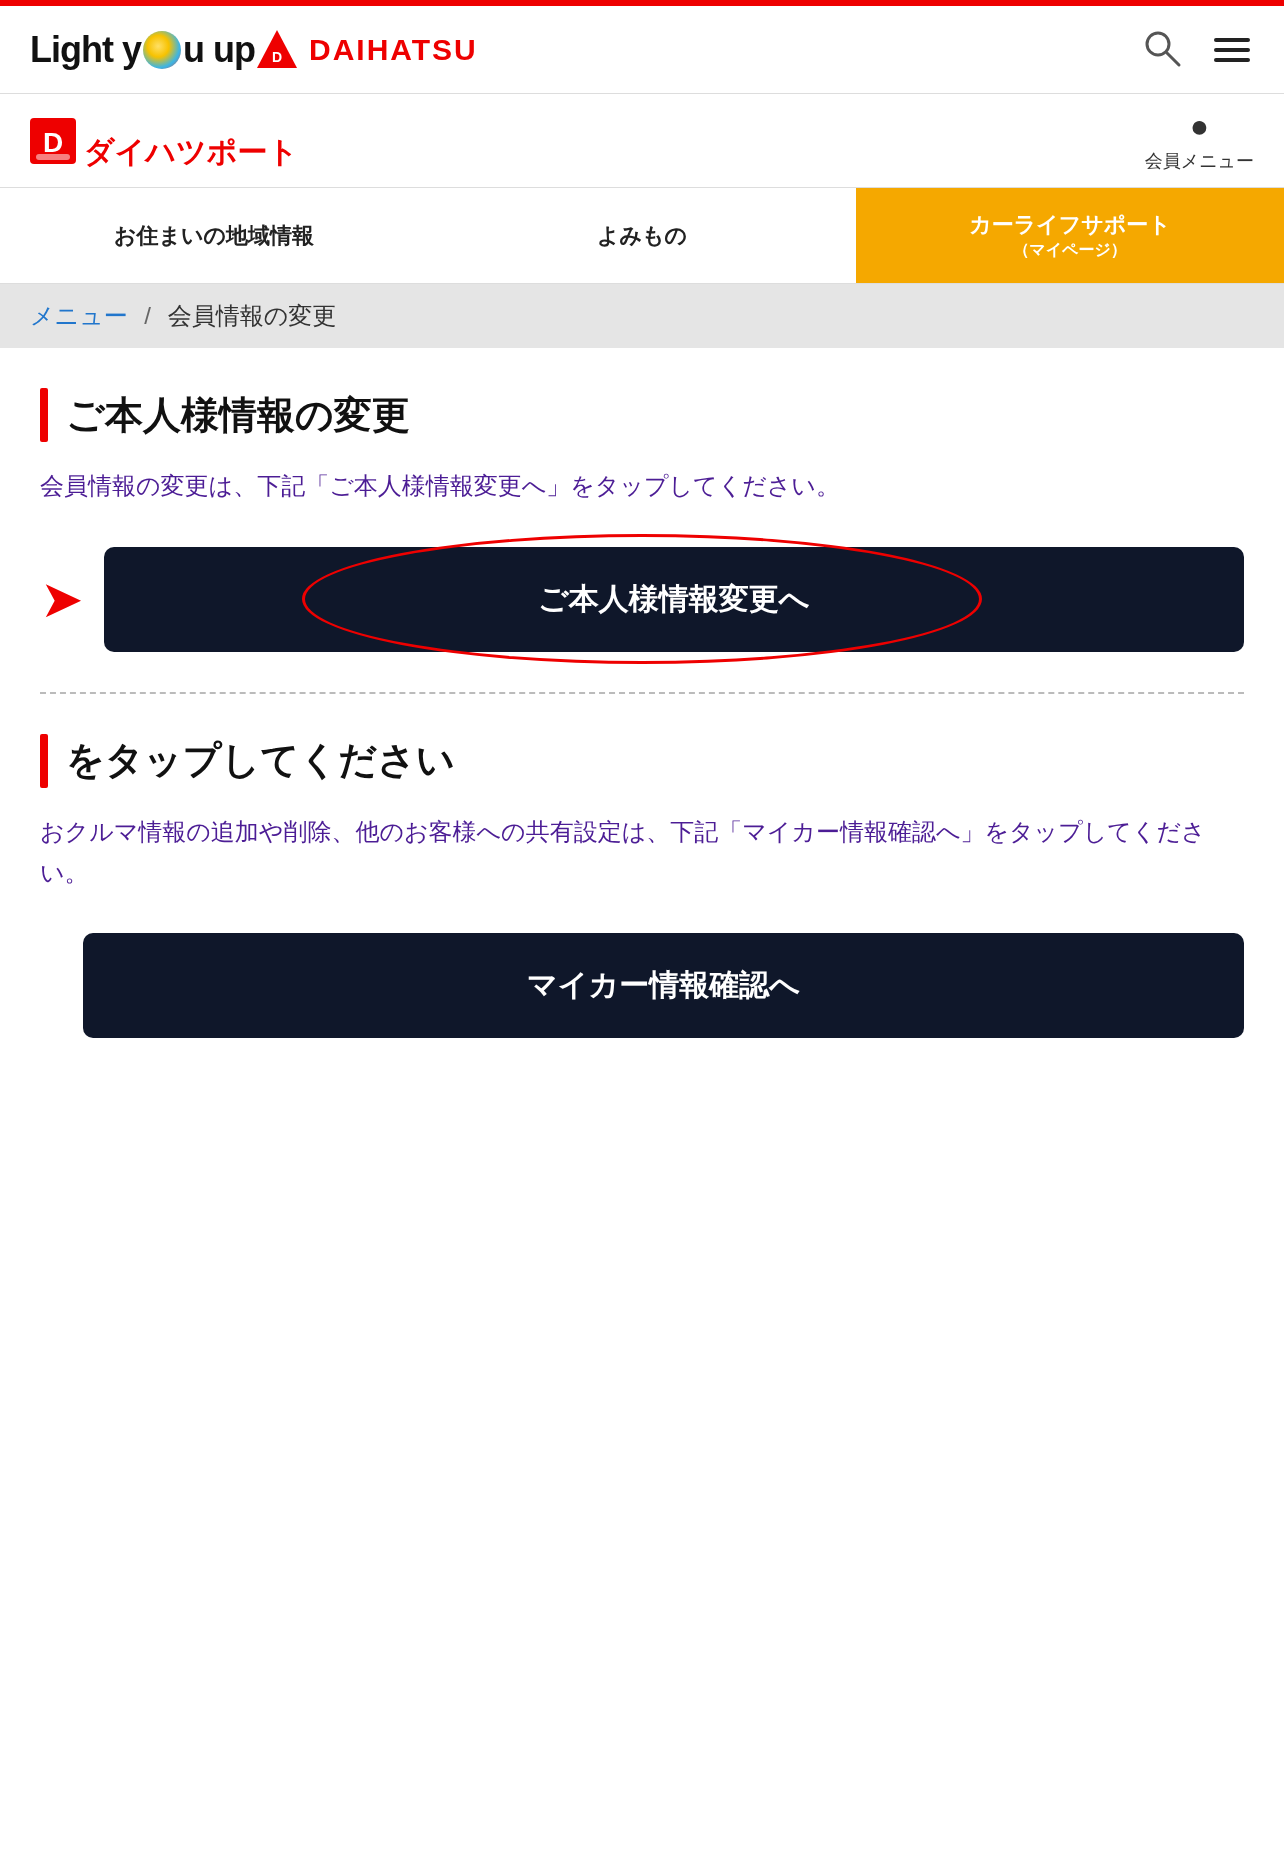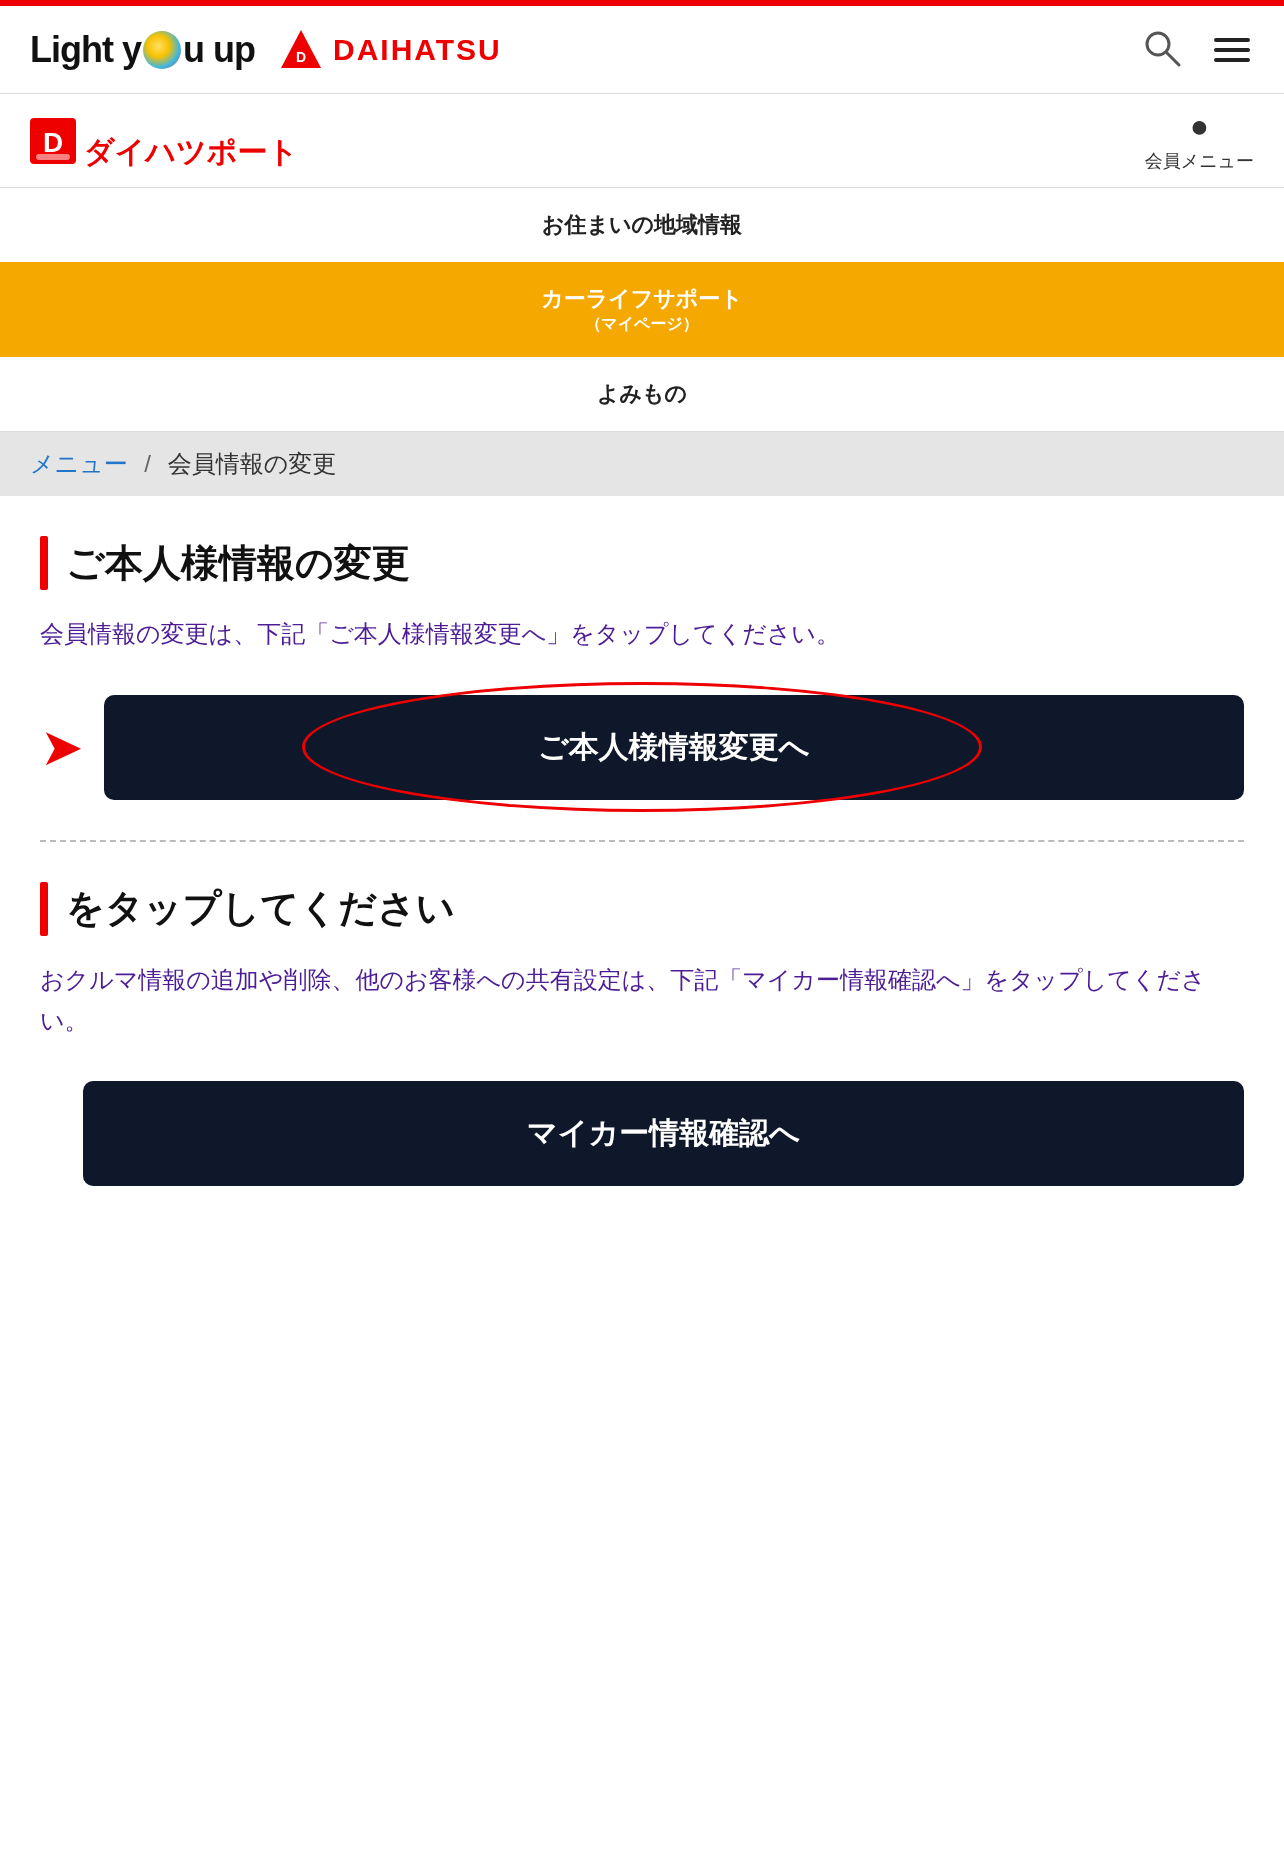--- a/index.html
+++ b/index.html
@@ -23,21 +23,20 @@
       display: flex;
       align-items: center;
       justify-content: space-between;
       padding: 18px 30px 18px 30px;
       background: #fff;
       border-bottom: 1px solid #ddd;
     }
     .header-left {
       display: flex;
       align-items: center;
-      gap: 24px;
     }
     .logo-light-you-up {
       font-size: 36px;
       font-weight: 700;
       color: #111;
       letter-spacing: -1px;
       display: flex;
       align-items: center;
       gap: 0;
     }
@@ -133,21 +132,20 @@
     }
     .member-label {
       font-size: 18px;
       color: #333;
     }
 
     
     .nav-tabs {
       display: flex;
       border-bottom: 1px solid #ddd;
-      flex-direction: column;
     }
     .nav-tab {
       flex: 1;
       padding: 22px 10px;
       text-align: center;
       font-size: 22px;
       font-weight: 600;
       color: #222;
       border: none;
       background: #fff;
@@ -321,26 +319,26 @@
   <div class="member-menu">
     <span class="member-icon">●</span>
     <span class="member-label">会員メニュー</span>
   </div>
 </div>
 
 <nav class="nav-tabs">
   <button class="nav-tab">
     <span>お住まいの地域情報</span>
   </button>
+  <button class="nav-tab">
+    <span>よみもの</span>
+  </button>
   <button class="nav-tab active">
     <span>カーライフサポート</span>
     <span class="tab-sub">（マイページ）</span>
-  </button>
-  <button class="nav-tab">
-    <span>よみもの</span>
   </button>
 </nav>
 
 <div class="breadcrumb">
   <a href="#">メニュー</a>
   <span class="sep">/</span>
   <span>会員情報の変更</span>
 </div>
 
 <main class="main-content">

